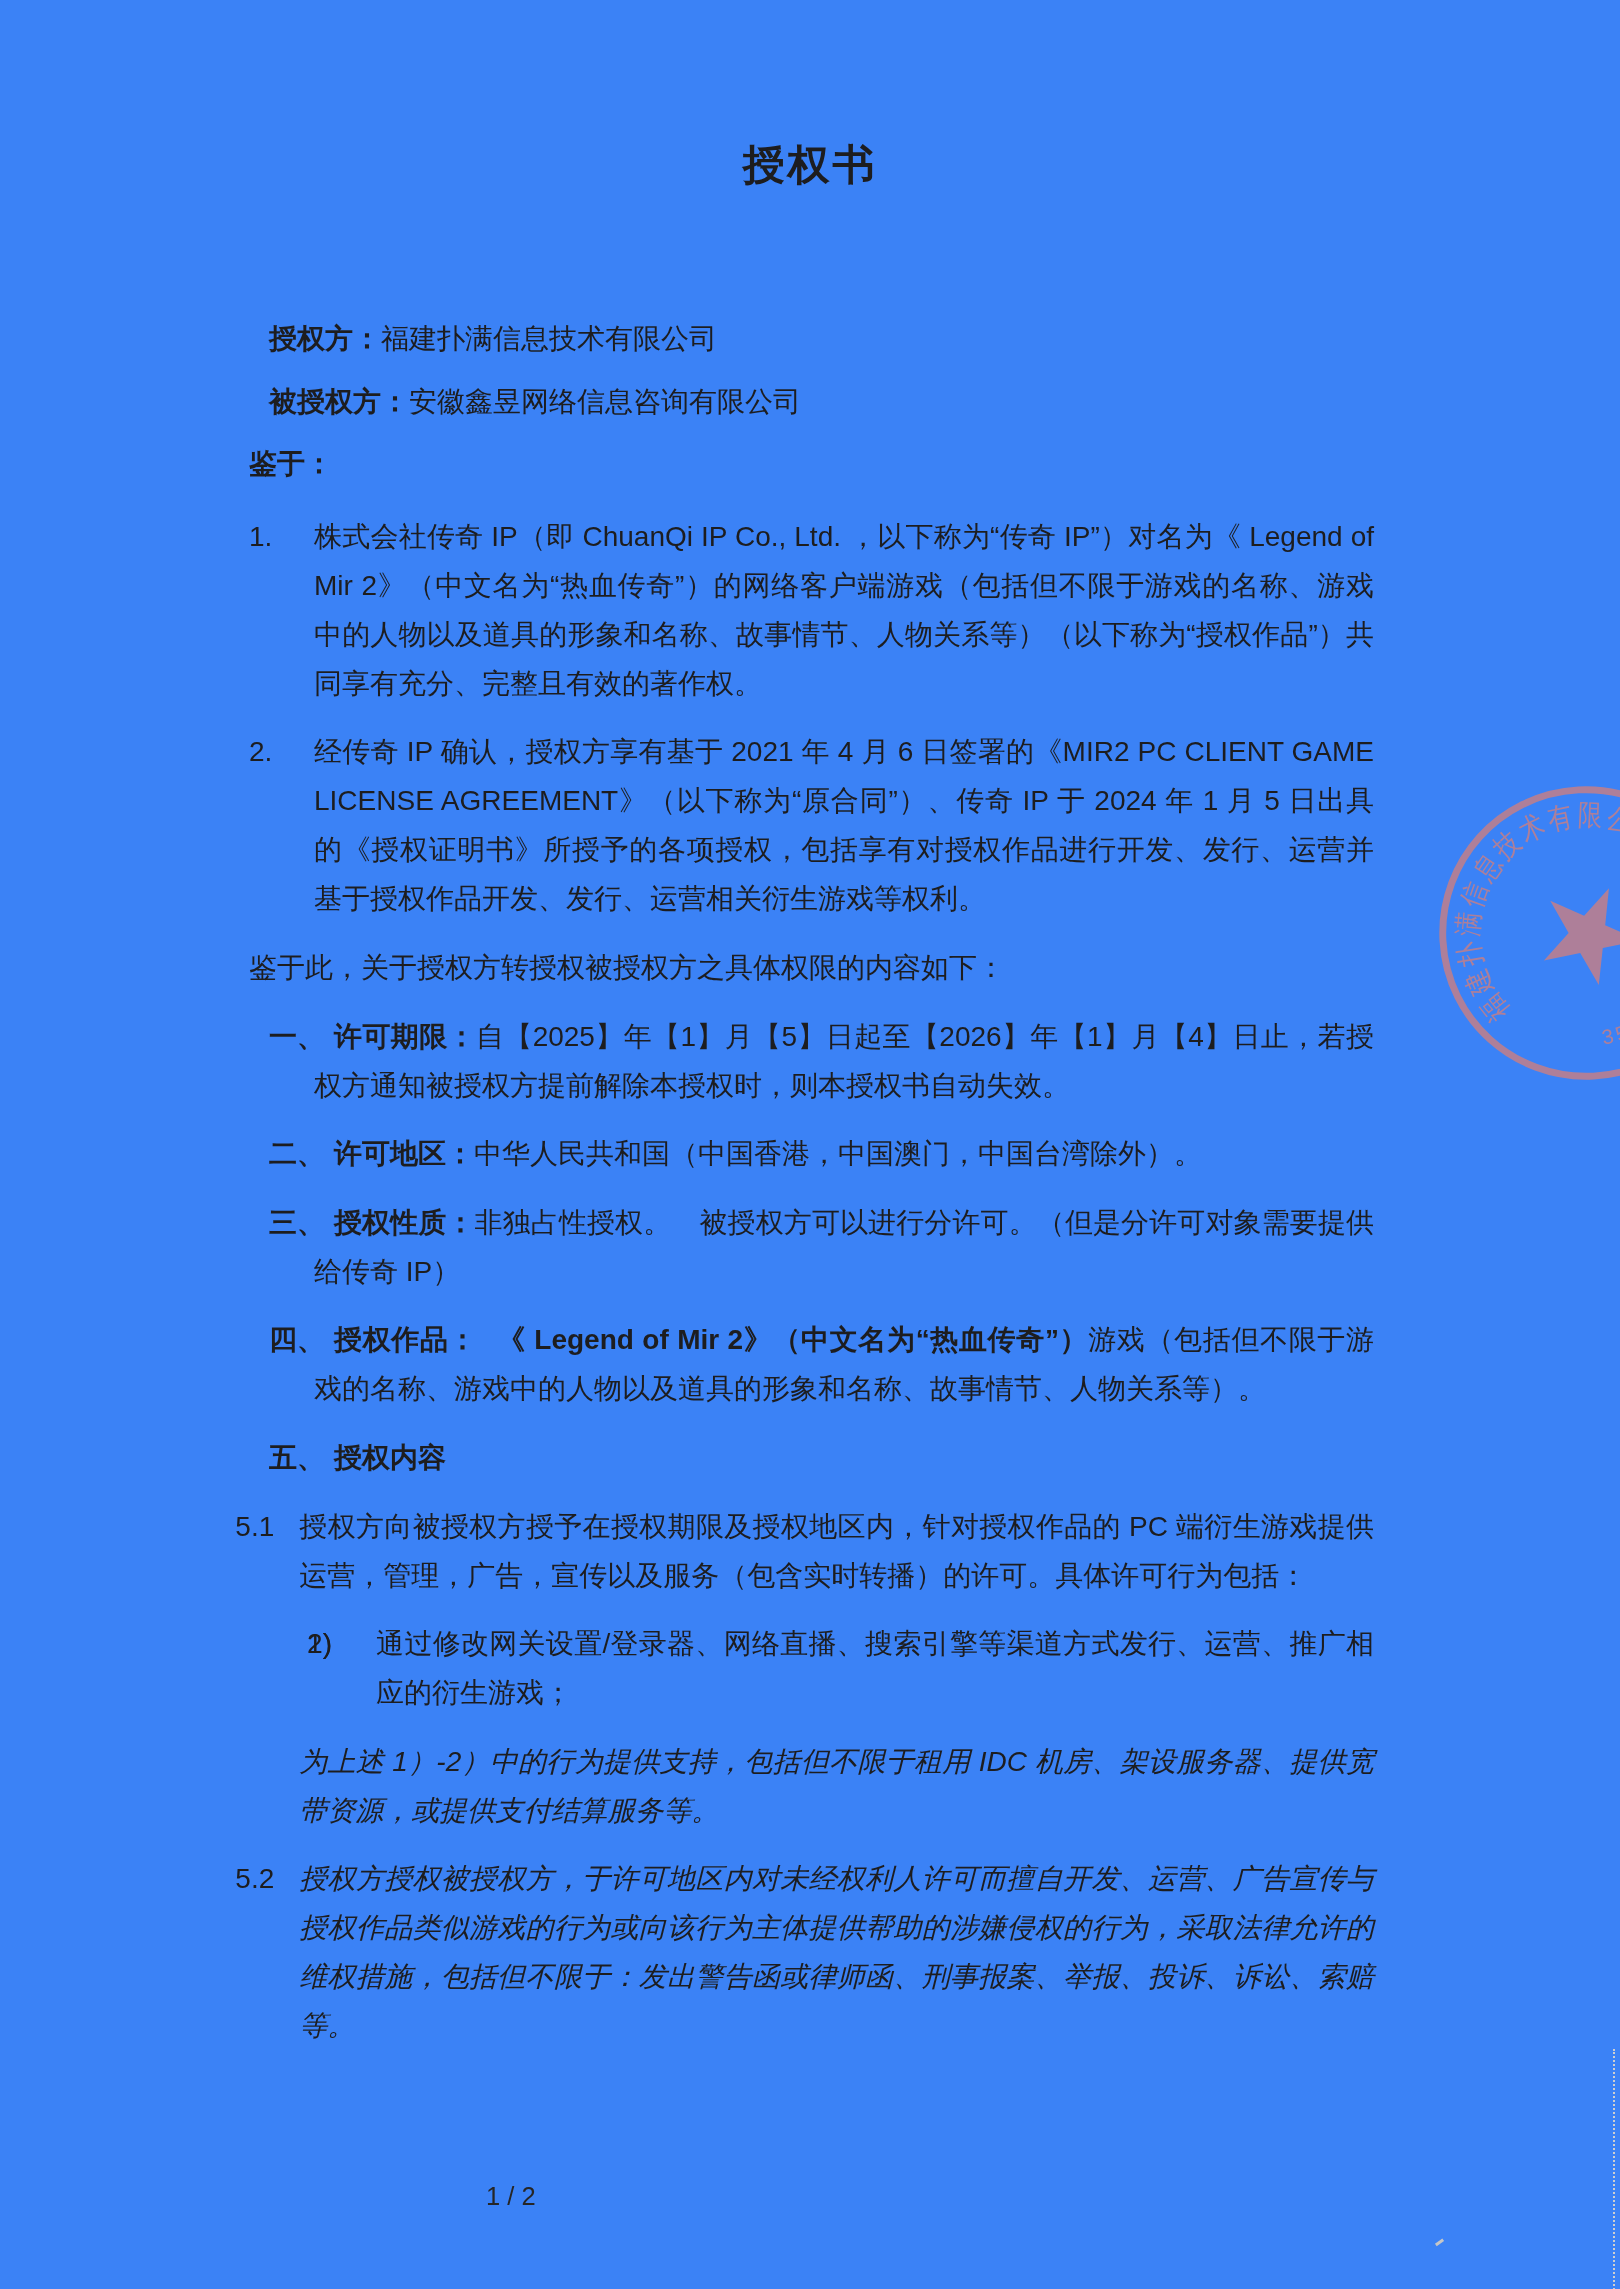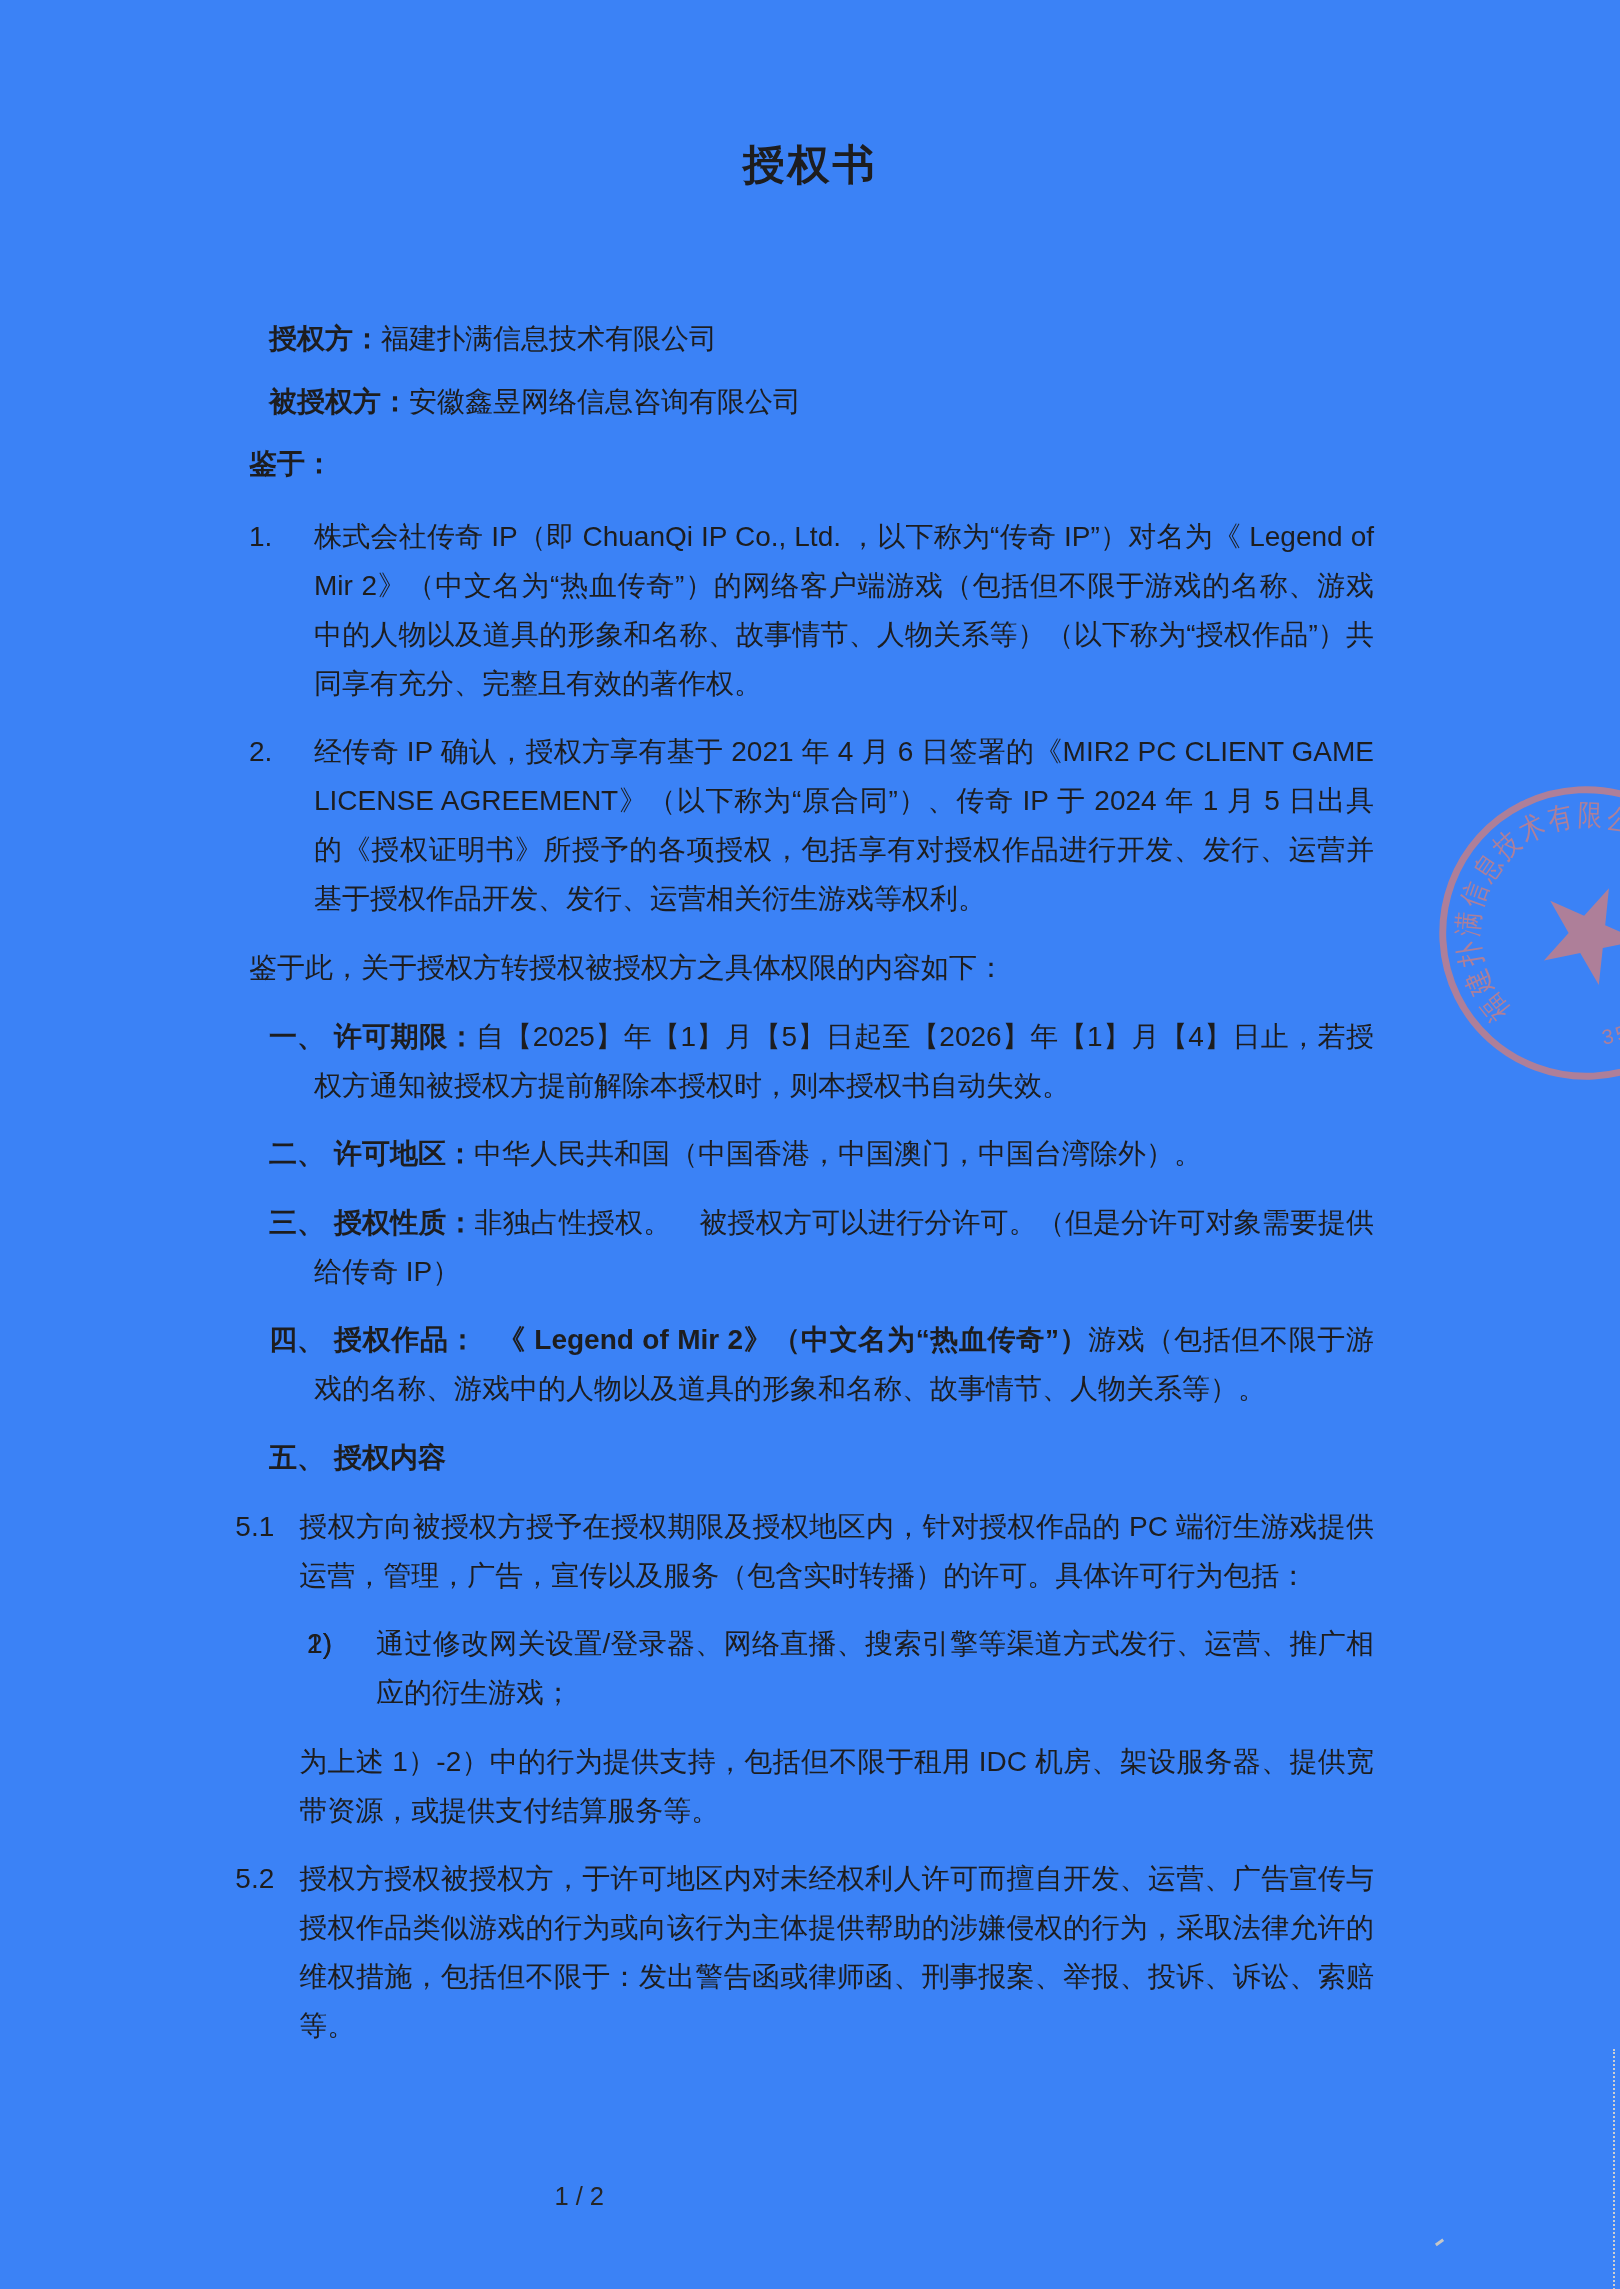--- a/index.html
+++ b/index.html
@@ -33,37 +33,37 @@
     width: 1125px;
   }
   .content p { margin: 0 0 19.6px 0; }
   p.party { margin-bottom: 13.7px; }
   p.whereas-label { margin-bottom: 23.5px; font-weight: bold; }
   .b { font-weight: 700; margin-left: 20px; }
   .hang { position: relative; padding-left: 65px; margin-bottom: 19.6px; }
   .hang > .num { position: absolute; left: 0; top: 0; }
   .clause { position: relative; margin-left: -13.7px; padding-left: 64px; margin-bottom: 19.6px; }
   .clause > .cnum { position: absolute; left: 0; top: 0; }
-  .clause .cbody p:last-child { margin-bottom: 0; }
+  .clause .cbody p:last-child { margin-bottom: 0; font-style: italic; }
   .sub { position: relative; padding-left: 69px; margin: 0 0 19.6px 7.8px; }
   .sub > .snum { position: absolute; left: 0; top: 0; }
   .stamp {
     position: absolute;
     left: 1429px;
     top: 776px;
     width: 314px;
     height: 314px;
     opacity: 0.78;
   }
   .footer {
     position: absolute;
     left: 486px;
     top: 2182px;
     width: 118px;
-    text-align: right;
+    text-align: left;
     font-size: 25.5px;
     line-height: 29px;
     color: #262626;
   }
   .edge-dots {
     position: absolute;
     right: 4.9px;
     top: 2049px;
     height: 241px;
     width: 0;

